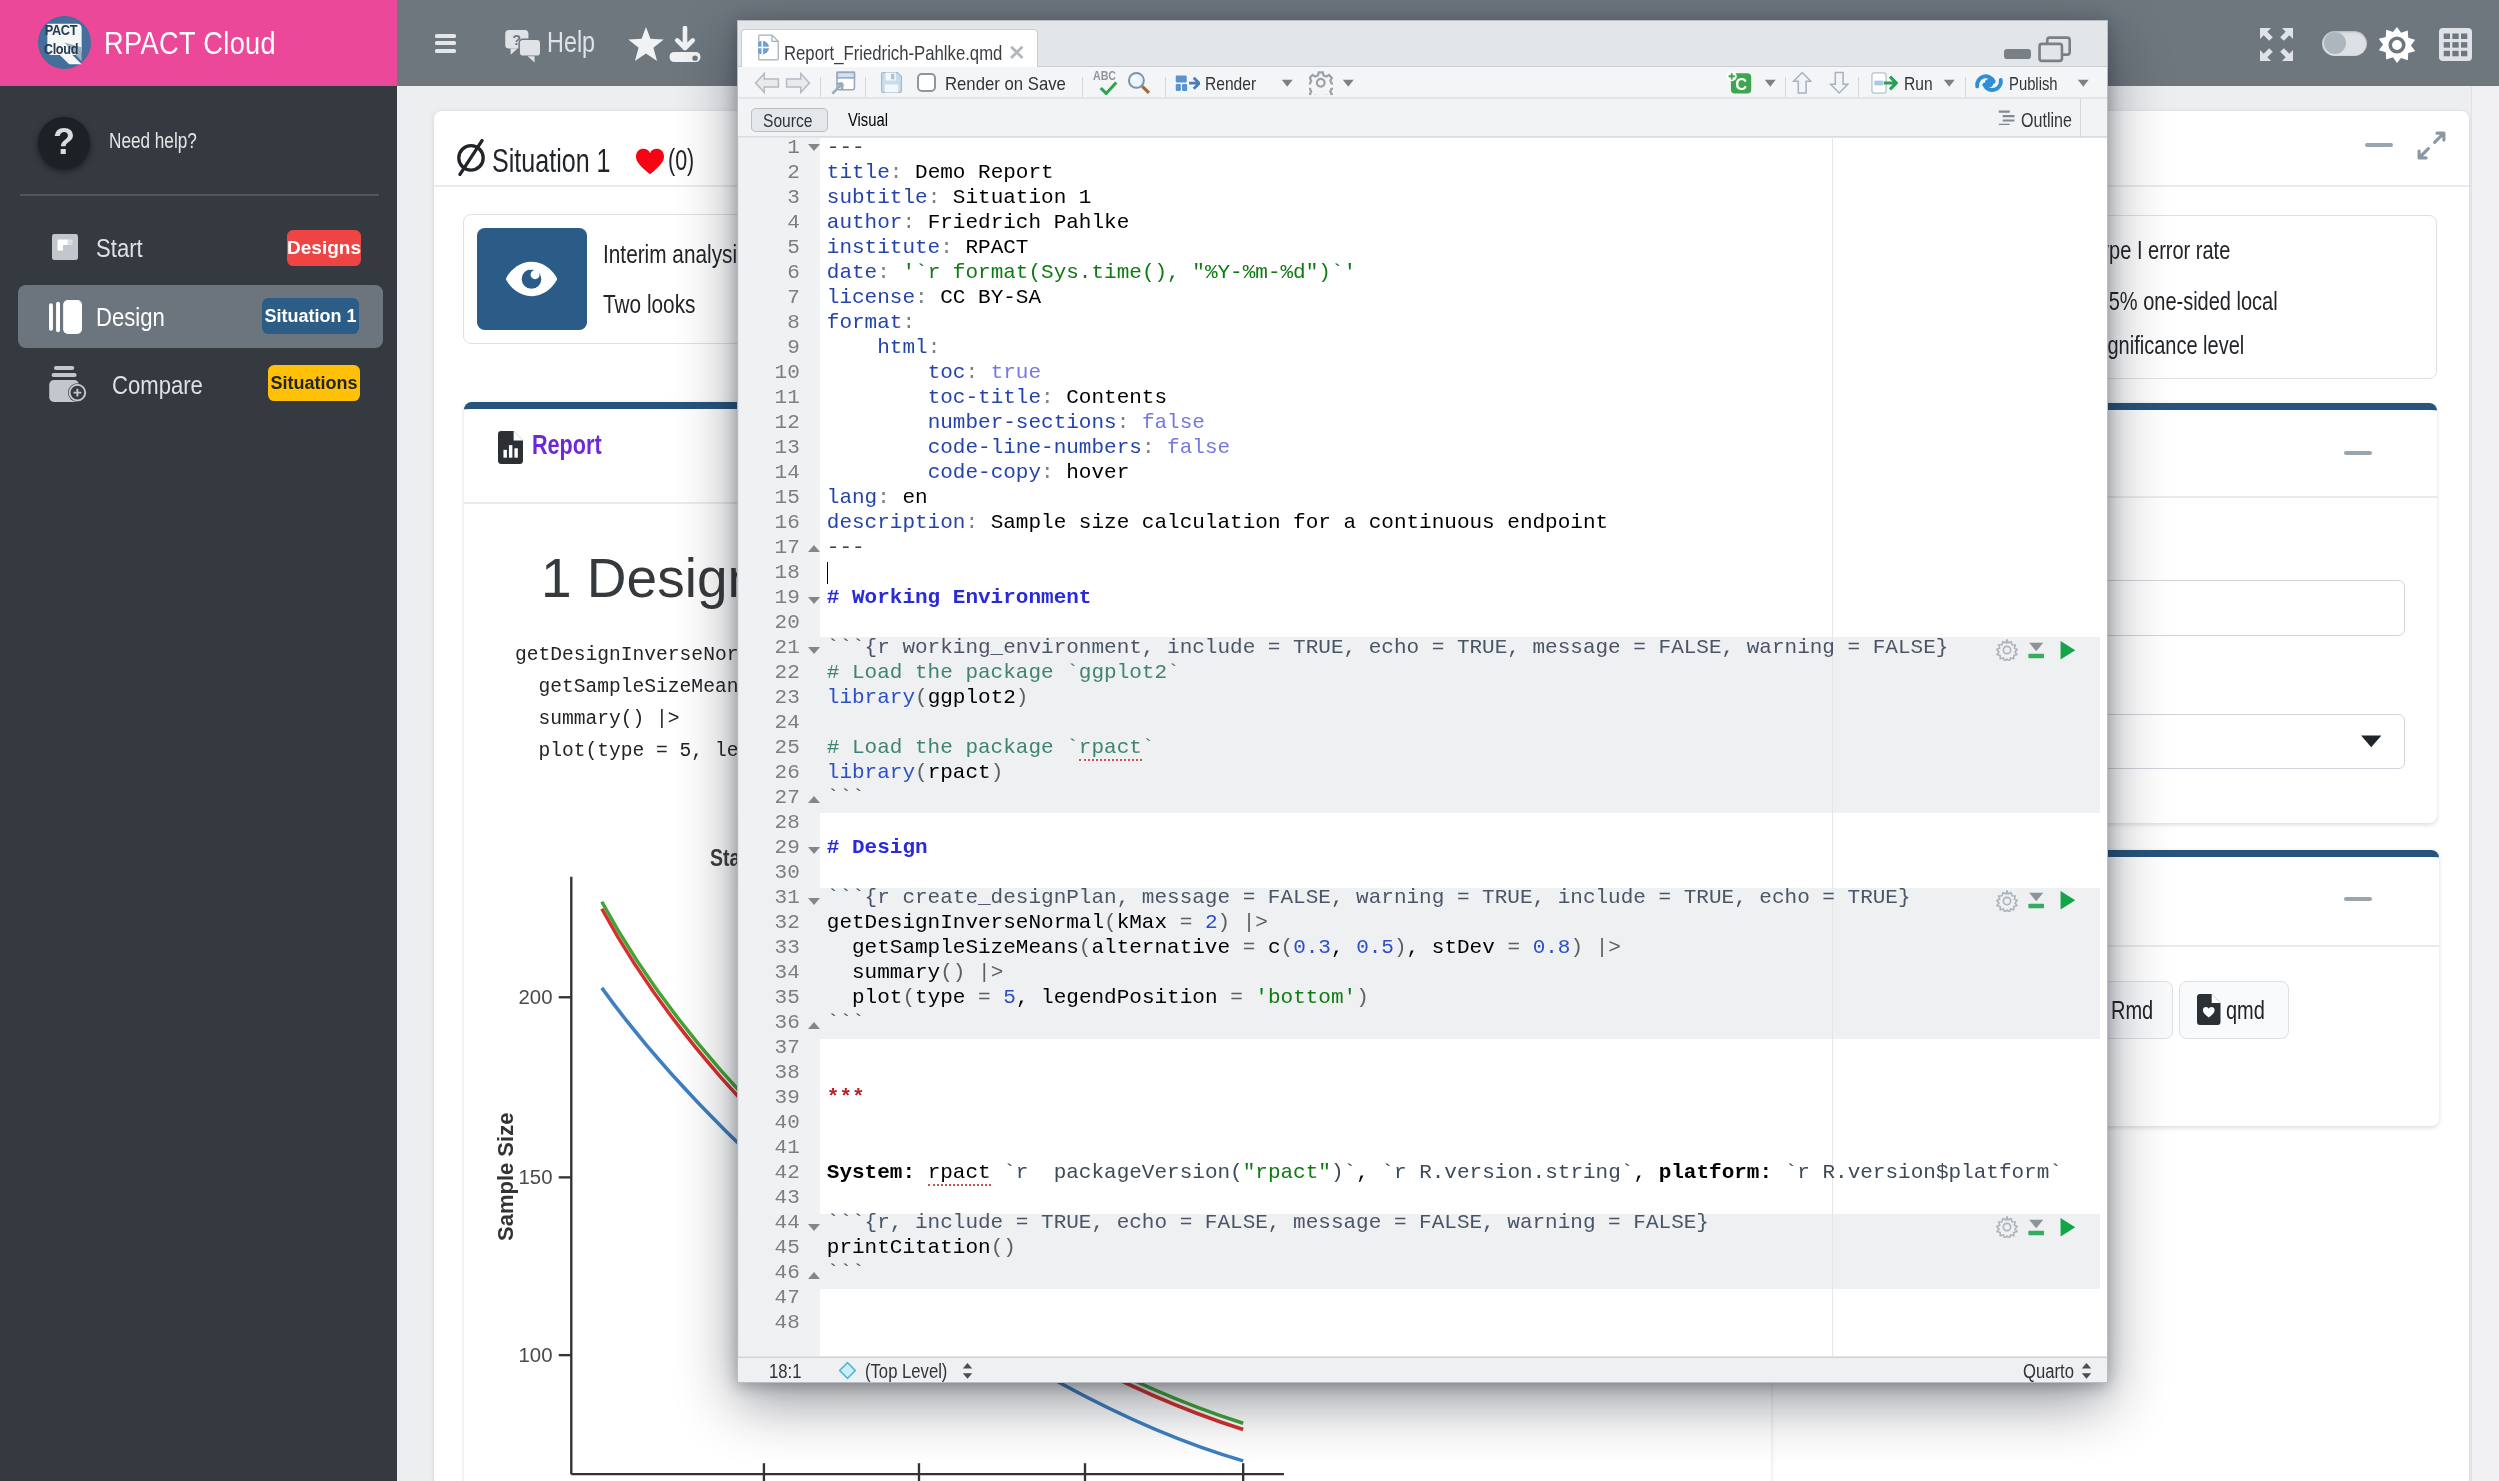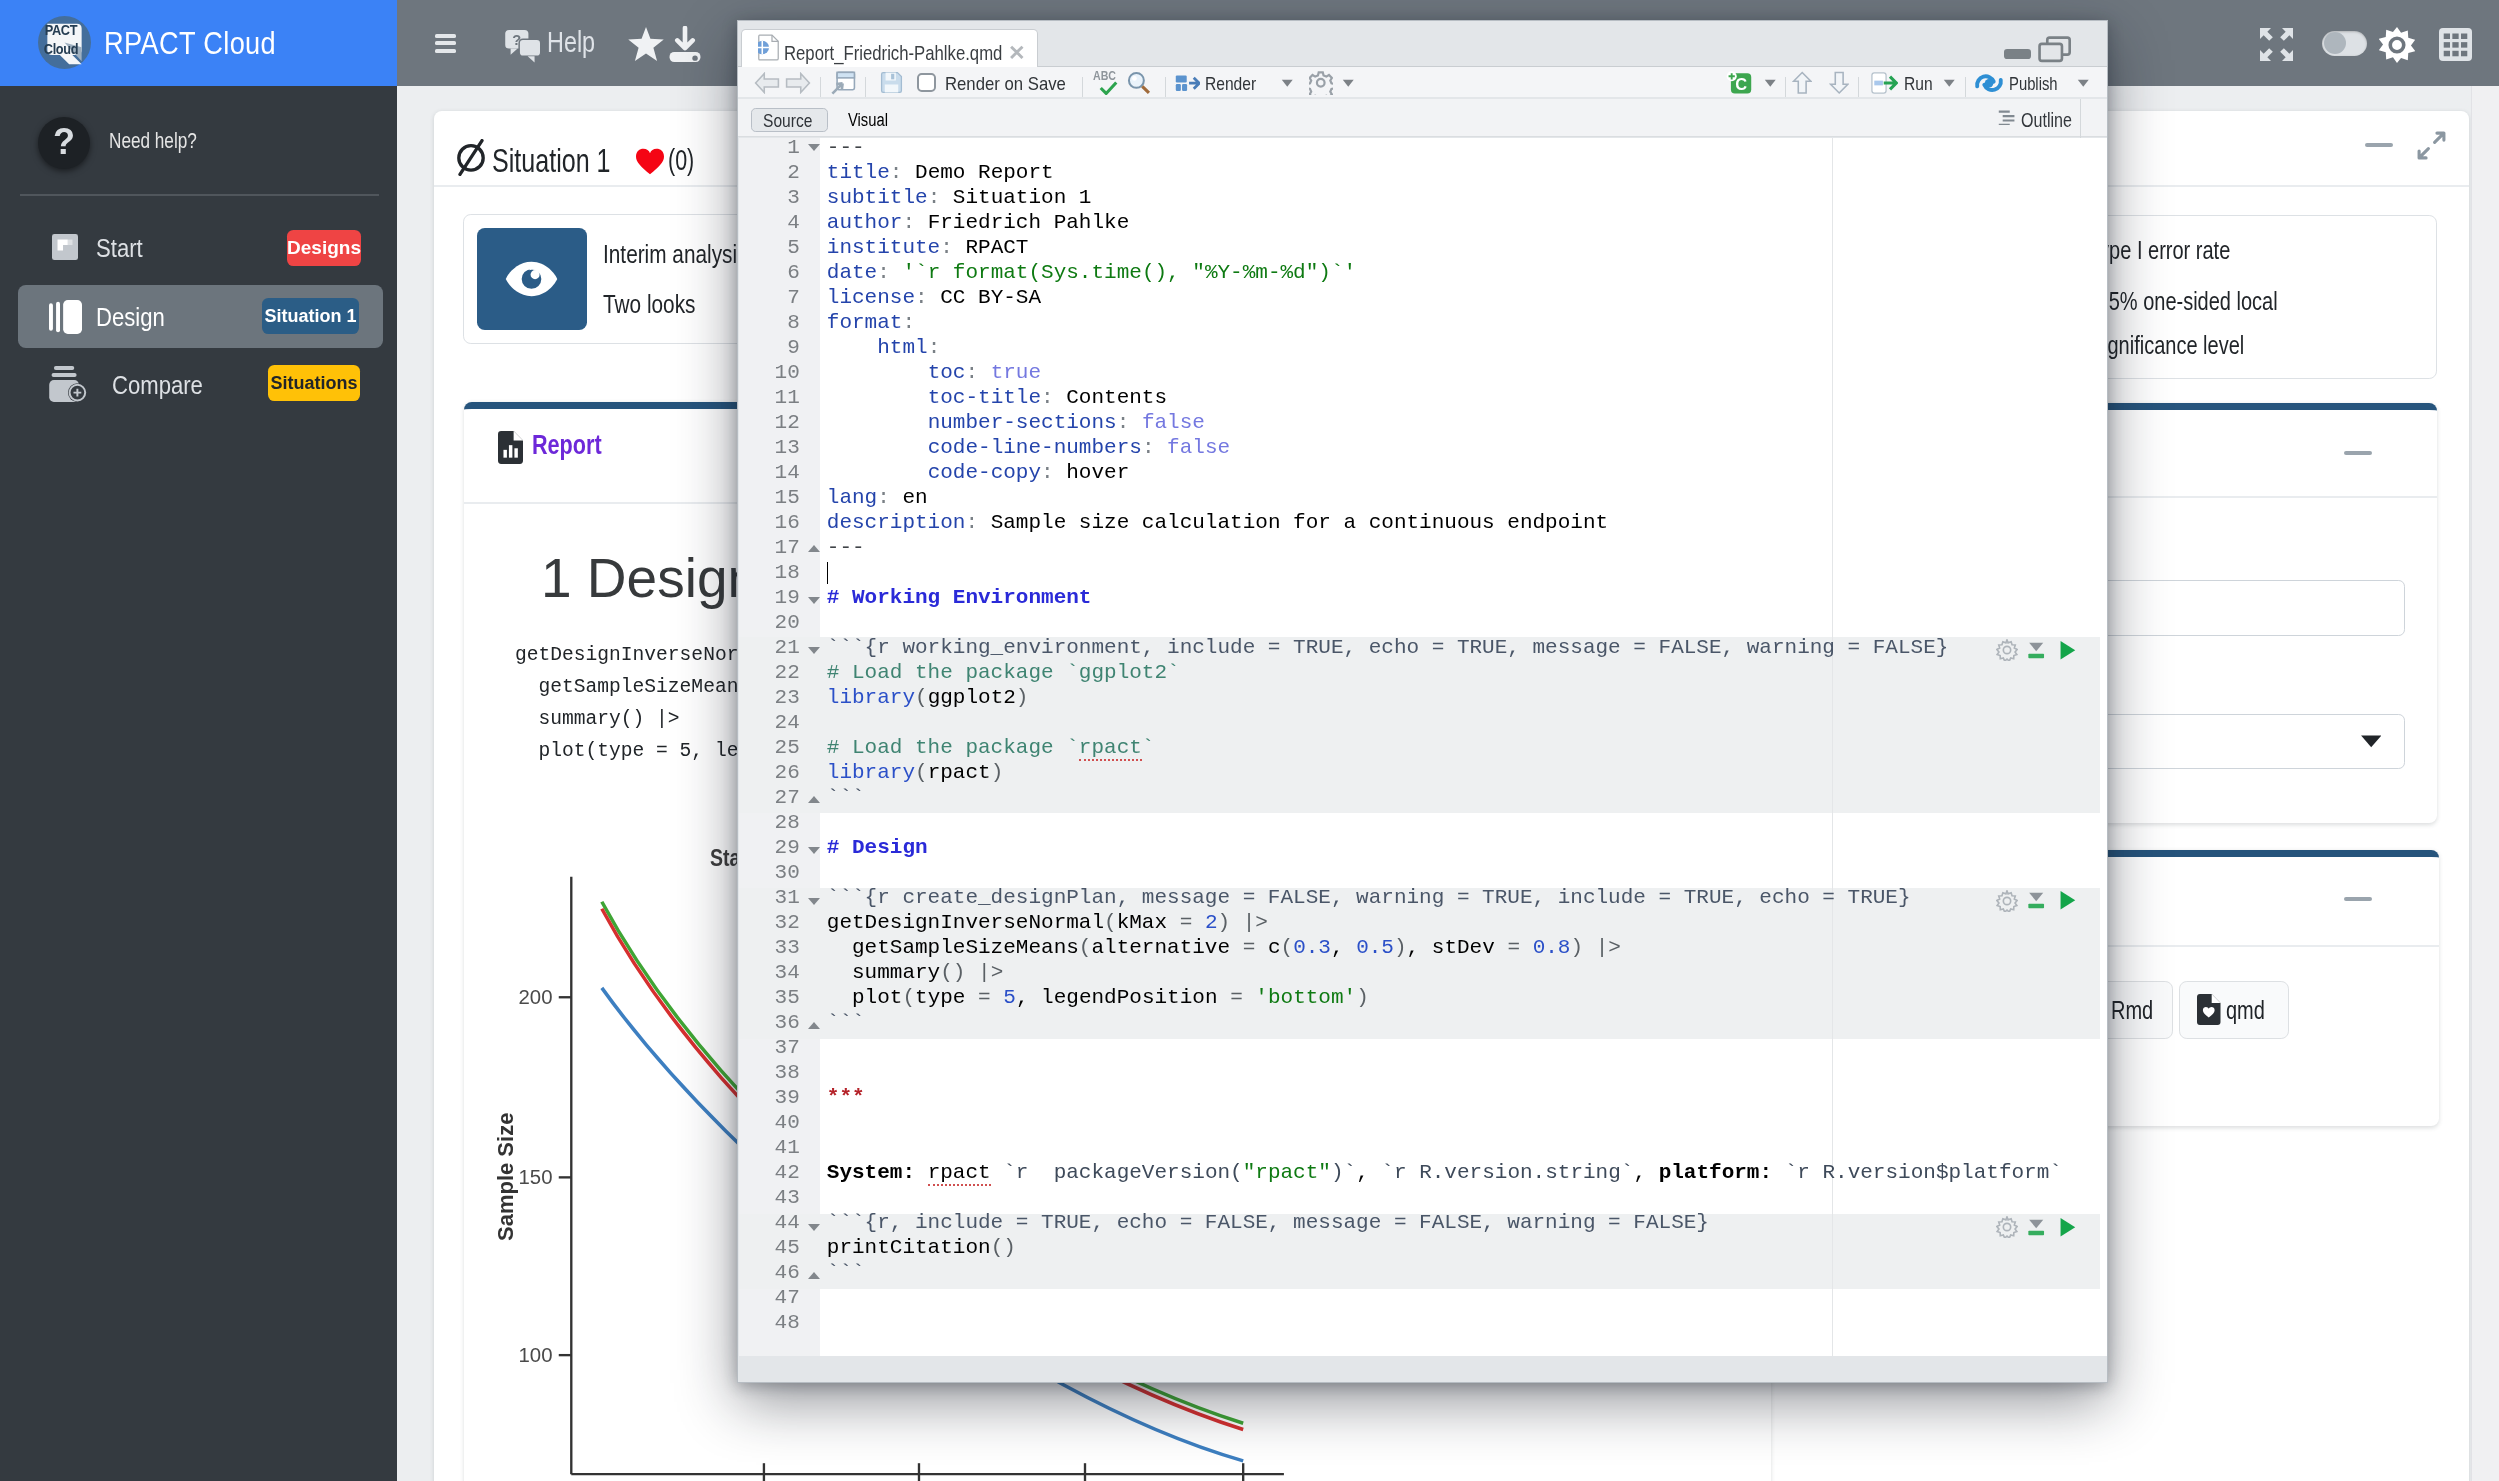--- a/index.html
+++ b/index.html
@@ -1,21 +1,21 @@
 <!DOCTYPE html>
 <html style="font-size:12.5px"><head>
 <meta charset="utf-8">
 <style>
   * { margin:0; padding:0; box-sizing:border-box; }
   html,body { width:2500px; height:1482px; overflow:hidden; background:#eceef0;
     font-family:"Liberation Sans", sans-serif; }
   .abs { position:absolute; }
   
   #sidebar { position:absolute; left:0; top:0; width:397px; height:1482px; background:#343a40; }
-  #sbhead { position:absolute; left:0; top:0; width:397px; height:86px; background:#3b82f6; }
+  #sbhead { position:absolute; left:0; top:0; width:397px; height:86px; background:#ec4899; }
   #sbtitle { position:absolute; left:104px; top:0; height:86px; line-height:86px; color:#fff; font-size:32px; font-weight:400; letter-spacing:0.4px;}
   .menulabel { color:#dde0e4; font-size:26px; }
   .badge { position:absolute; color:#fff; font-size:19px; font-weight:700; border-radius:6.3px; text-align:center; white-space:nowrap; }
   
   #navbar { position:absolute; left:397px; top:0; width:2103px; height:86px; background:#6e767e; }
   
   #outercard { position:absolute; left:434px; top:111px; width:2035px; height:1409px; background:#fff; border-radius:7.8px; box-shadow:0 1.6px 4.7px rgba(60,70,80,.18); }
   .minus { position:absolute; width:28px; height:3.9px; background:#9aa4ad; border-radius:2.3px; }
   .innerbox { position:absolute; background:#fff; border:1.6px solid #dde1e5; border-radius:7.8px; }
   #reportcard { position:absolute; left:464px; top:402px; width:1307px; height:1174px; background:#fff; border-radius:7.8px; border-top:7.8px solid #26547c; box-shadow:0 1.6px 4.7px rgba(60,70,80,.18); }
@@ -508,14 +508,28 @@
     </svg>
     <svg class="abs" style="left:1287px; top:1080px;" width="20.4" height="19" viewBox="0 0 26 24">
       <path d="M4 2 L22 2 L13 13 Z" fill="#8d9399"></path>
       <rect x="3" y="16" width="20" height="6" rx="1" fill="#35ad5e"></rect>
     </svg>
     <svg class="abs" style="left:1320px; top:1079px;" width="17" height="20.4" viewBox="0 0 22 26">
       <path d="M2 1 L21 13 L2 25 Z" fill="#14a54a"></path>
     </svg>
   </div>
 
+  <div id="statusbar">
+    <div class="abs" style="left:30.5px; top:2.3px;"><span class="s85">18:1</span></div>
+    <svg class="abs" style="left:100px; top:3.9px;" width="19" height="19" viewBox="0 0 24 24">
+      <rect x="5" y="5" width="14" height="14" transform="rotate(45 12 12)" fill="#cdeef8" stroke="#54b4d4" stroke-width="2"></rect>
+    </svg>
+    <div class="abs" style="left:127px; top:2.3px;"><span class="s85">(Top Level)</span></div>
+    <svg class="abs" style="left:224px; top:5.5px;" width="11" height="15.7" viewBox="0 0 14 20">
+      <path d="M7 0 L13 7 L1 7 Z M7 20 L13 13 L1 13 Z" fill="#4a4e54"></path>
+    </svg>
+    <div class="abs" style="left:1285px; top:2.3px;"><span class="s85">Quarto</span></div>
+    <svg class="abs" style="left:1343px; top:5.5px;" width="11" height="15.7" viewBox="0 0 14 20">
+      <path d="M7 0 L13 7 L1 7 Z M7 20 L13 13 L1 13 Z" fill="#4a4e54"></path>
+    </svg>
+  </div>
 </div>
 
 
 </body></html>

